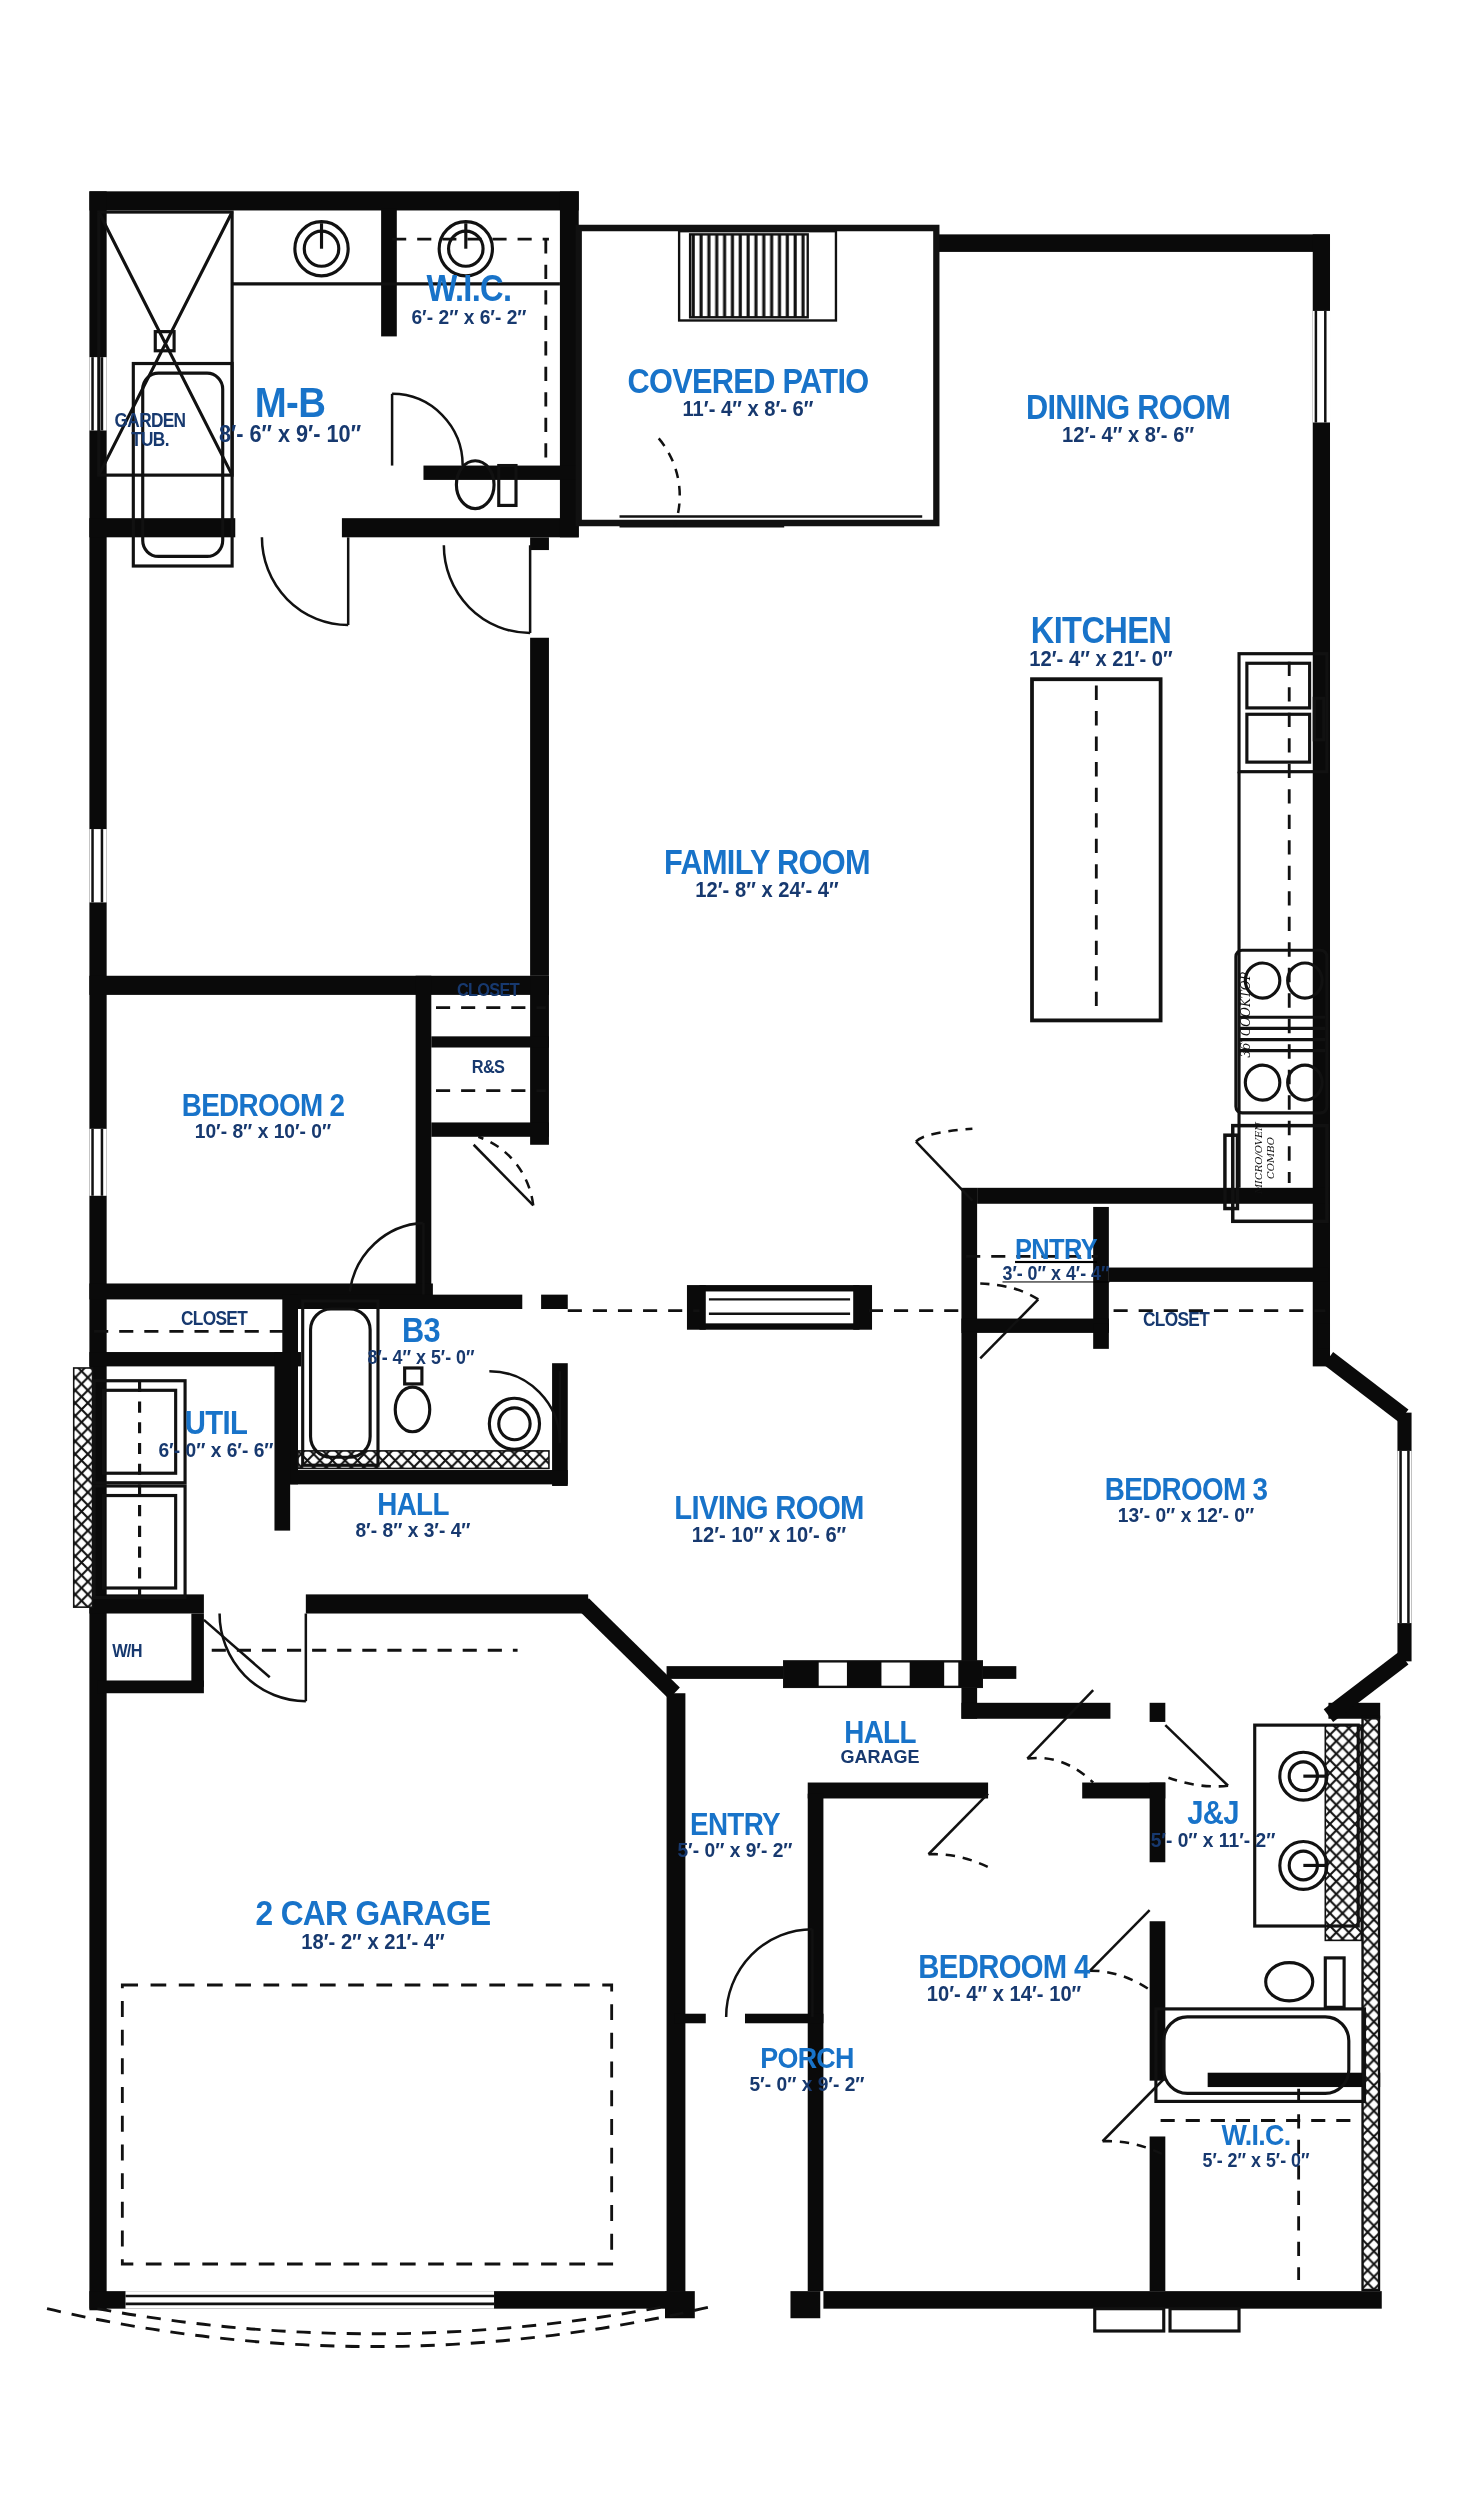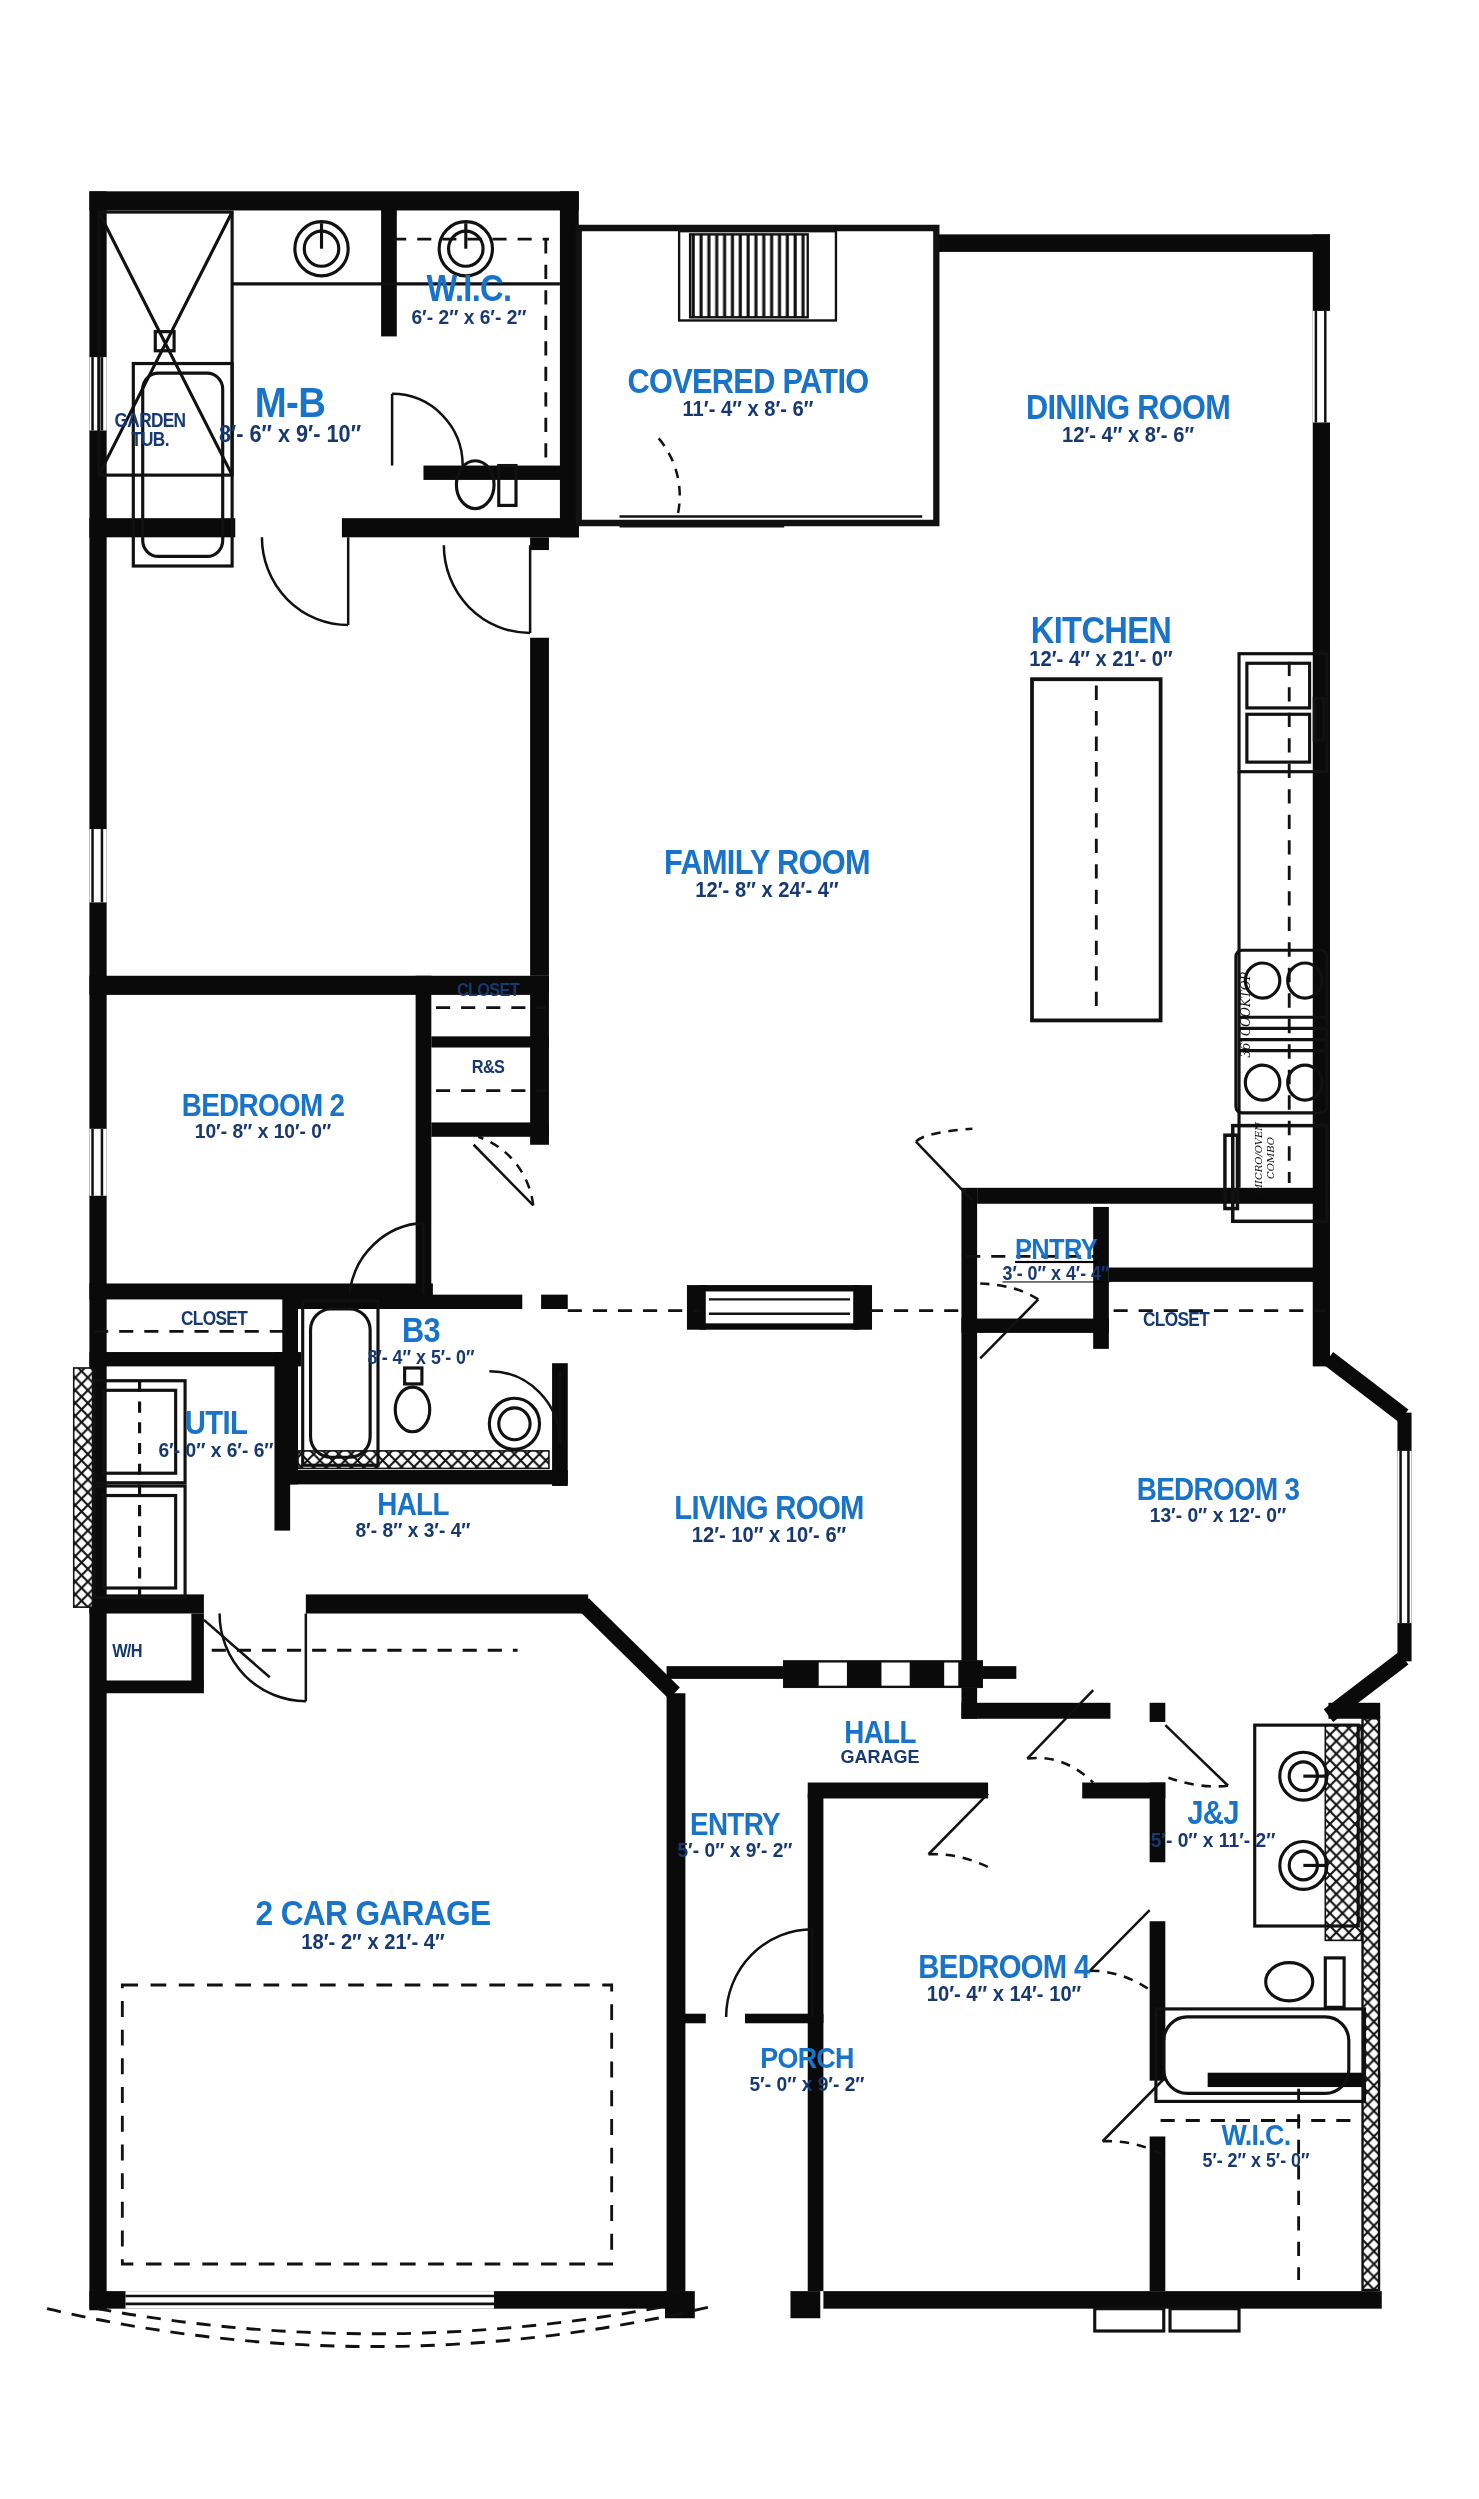--- a/index.html
+++ b/index.html
@@ -376,21 +376,21 @@
   <span class="dm" style="font-size:20px;">6′- 0″ x 6′- 6″</span>
 </div>
 <div class="lbl" style="left:413px;top:1516px;">
   <span class="nm" style="font-size:29px;">HALL</span>
   <span class="dm" style="font-size:20px;">8′- 8″ x 3′- 4″</span>
 </div>
 <div class="lbl" style="left:769px;top:1485px;margin-top:34px;">
   <span class="nm" style="font-size:30.5px;">LIVING ROOM</span>
   <span class="dm" style="font-size:21px;">12′- 10″ x 10′- 6″</span>
 </div>
-<div class="lbl" style="left:1186px;top:1501px;margin-left:32px;">
+<div class="lbl" style="left:1186px;top:1501px;">
   <span class="nm" style="font-size:29px;">BEDROOM 3</span>
   <span class="dm" style="font-size:20px;">13′- 0″ x 12′- 0″</span>
 </div>
 <div class="lbl dark" style="left:127px;top:1651px;">
   <span class="nm" style="font-size:17px;">W/H</span>
 </div>
 <div class="lbl" style="left:880px;top:1743px;">
   <span class="nm" style="font-size:29px;">HALL</span>
   <span class="sub" style="font-size:18px;">GARAGE</span>
 </div>

